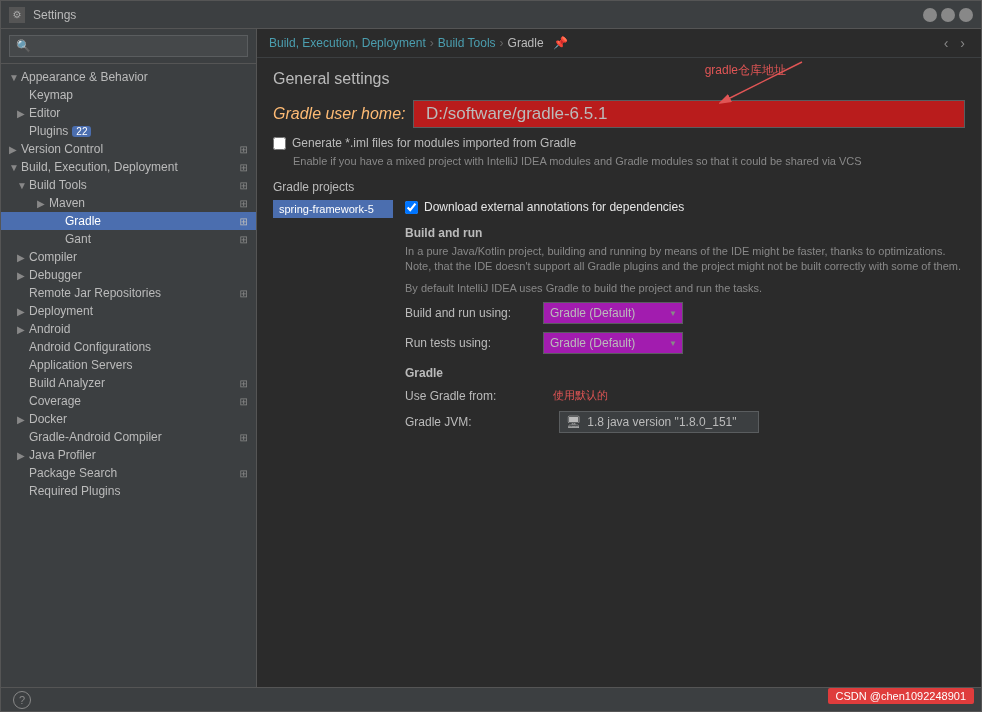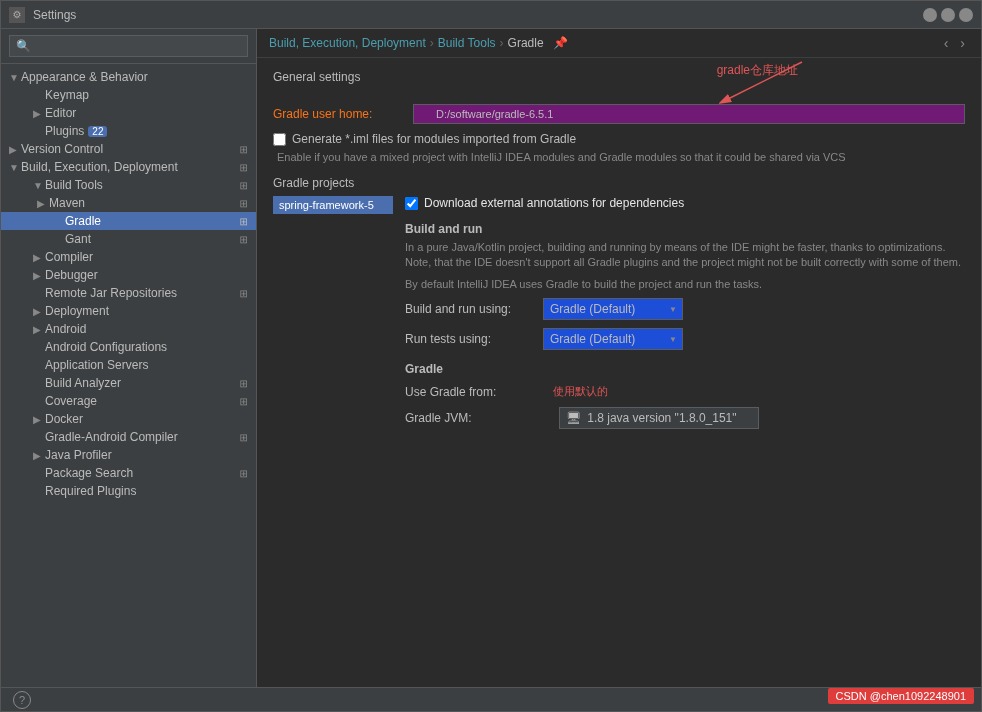--- a/index.html
+++ b/index.html
@@ -96,21 +96,21 @@
       overflow: hidden;
       text-overflow: ellipsis;
       color: #bbbbbb;
       font-size: 12px;
     }
     .tree-item.selected {
       background: #4b6eaf;
       color: #fff;
     }
     .indent-0 { padding-left: 8px; }
-    .indent-1 { padding-left: 32px; }
+    .indent-1 { padding-left: 16px; }
     .indent-2 { padding-left: 36px; }
     .indent-3 { padding-left: 52px; }
     .chevron {
       display: inline-block;
       width: 12px;
       font-size: 10px;
       color: #888;
       flex-shrink: 0;
     }
     .badge {
@@ -167,41 +167,42 @@
       font-size: 14px;
       padding: 0 4px;
     }
     .panel-content {
       flex: 1;
       overflow-y: auto;
       padding: 12px 16px;
     }
     .section-title {
       color: #bbbbbb;
-      font-size: 12px;
-      margin-bottom: 20px;
+      font-size: 16px;
+      margin-bottom: 12px;
     }
     .field-row {
       display: flex;
       align-items: center;
       margin-bottom: 8px;
     }
     .field-label {
-      color: #f97316;
+      color: #fdba74;
       width: 140px;
       flex-shrink: 0;
-      font-size: 12px;
+      font-size: 16px;
+      font-style: italic;
     }
     .field-input {
       flex: 1;
-      background: #701a75;
+      background: #b91c1c;
       border: 1px solid #5a5d5f;
       color: #bbbbbb;
-      padding: 3px 22px;
-      font-size: 11px;
+      padding: 3px 12px;
+      font-size: 17px;
       outline: none;
     }
     .hint-text {
       color: #888;
       font-size: 11px;
       margin-bottom: 8px;
       margin-left: 140px;
     }
     .checkbox-row {
       display: flex;
@@ -274,21 +275,21 @@
       margin-bottom: 8px;
       gap: 8px;
     }
     .dropdown-label {
       color: #bbbbbb;
       font-size: 12px;
       width: 130px;
       flex-shrink: 0;
     }
     .dropdown-select {
-      background: #1d4ed8;
+      background: #a21caf;
       border: 1px solid #5a5d5f;
       color: #bbbbbb;
       padding: 3px 20px 3px 6px;
       font-size: 12px;
       outline: none;
       appearance: none;
       -webkit-appearance: none;
       cursor: pointer;
       min-width: 140px;
     }
@@ -566,21 +567,21 @@
           <div class="field-row">
             <span class="field-label">Gradle user home:</span>
             <input class="field-input" type="text" style="flex: 1 1 0%;" value="D:/software/gradle-6.5.1">
 
           </div>
 
           <div class="checkbox-row">
             <input type="checkbox" style="">
             <span class="checkbox-label">Generate *.iml files for modules imported from Gradle</span>
           </div>
-          <div style="margin-left:4px; margin-bottom:10px;">
+          <div style="margin-left:20px; margin-bottom:10px;">
             <span class="hint-text" style="margin-left:0;">Enable if you have a mixed project with IntelliJ IDEA modules and Gradle modules so that it could be shared via VCS</span>
           </div>
         </div>
 
         <div class="projects-section">
           <div class="projects-title">Gradle projects</div>
           <div class="projects-layout">
             <div class="project-list">
               <div class="project-item">spring-framework-5</div>
             </div>
@@ -630,21 +631,21 @@
                     <span>🖥</span>
                     <span>1.8  java version "1.8.0_151"</span>
                   </div>
                 </div>
               </div>
             </div>
           </div>
         </div>
       </div>
 
-      <div style="position:absolute; top:62px; right:120px; display:flex; align-items:flex-start; gap:4px; pointer-events:none;">
+      <div style="position:absolute; top:62px; right:120px; display:flex; align-items:flex-start; gap:16px; pointer-events:none;">
         <span class="annotation-red" style="font-size:12px;">gradle仓库地址</span>
         <svg width="60" height="50" style="overflow:visible;">
           <line x1="0" y1="0" x2="-80" y2="40" stroke="#e05555" stroke-width="1.5" marker-end="url(#arr)"></line>
           <defs>
             <marker id="arr" markerWidth="8" markerHeight="8" refX="6" refY="3" orient="auto">
               <path d="M0,0 L0,6 L9,3 z" fill="#e05555"></path>
             </marker>
           </defs>
         </svg>
       </div>

